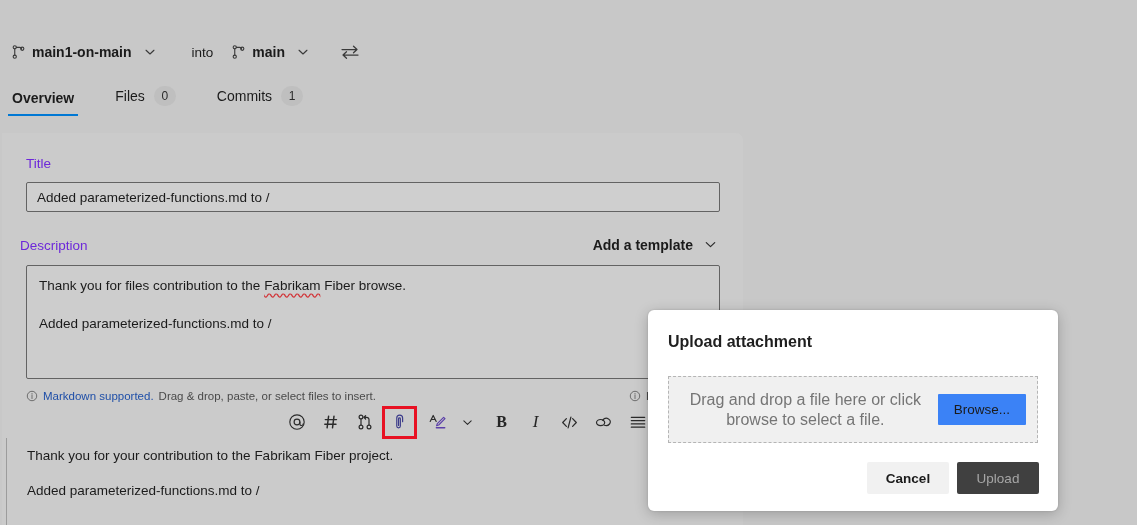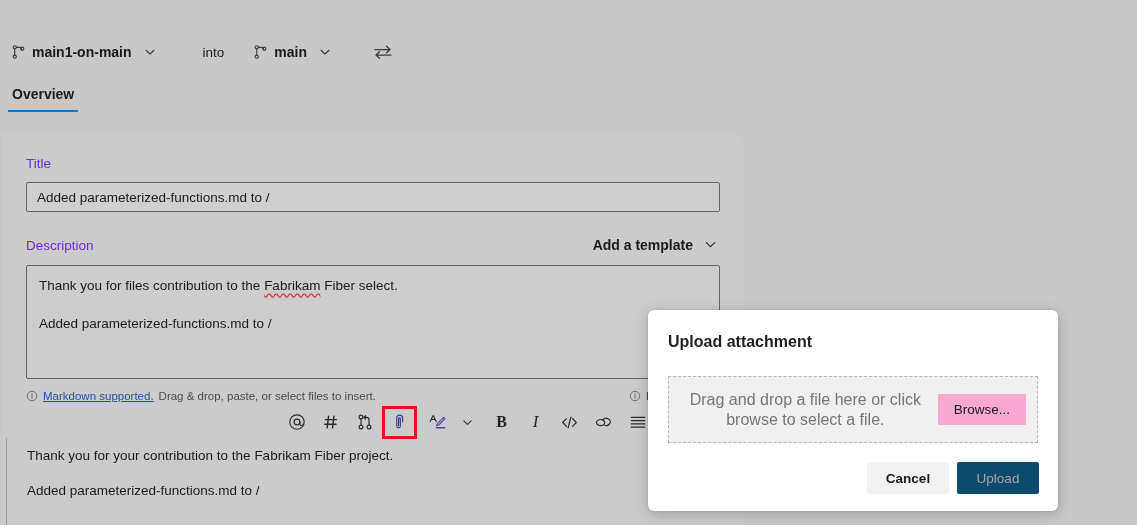--- a/index.html
+++ b/index.html
@@ -16,21 +16,21 @@
 
   
   .page-title {
     position: absolute; left: 8px; top: 2px;
     font-size: 22px; font-weight: 600; color: #1f1f1f;
     letter-spacing: .1px;
   }
 
   .branch-row {
     position: absolute; left: 7px; top: 42px;
-    display: flex; align-items: center; gap: 11px;
+    display: flex; align-items: center; gap: 0;
     font-size: 14px;
   }
   .branch-pill {
     display: flex; align-items: center; gap: 6px;
     padding: 2px 4px; cursor: pointer;
   }
   .branch-name { font-weight: 600; color: #1b1b1b; font-size: 14px; }
   .into-word { color: #1b1b1b; font-size: 13.5px; margin: 0 14px; padding-left: 17px; }
   .chev { display: inline-block; width: 14px; height: 14px; margin-left: 5px; }
   .swap-icon { margin-left: 26px; cursor: pointer; display:flex; align-items:center; }
@@ -65,21 +65,21 @@
   .form-card {
     position: absolute; left: 2px; top: 133px;
     width: 741px; height: 392px;
     background: #cbcbcb;
     border-top-right-radius: 7px;
   }
   .field-label {
     position: absolute; font-size: 13.5px; color: #6d28d9;
   }
   .label-title { left: 26px; top: 156px; }
-  .label-desc  { left: 26px; top: 238px; }
+  .label-desc  { left: 20px; top: 238px; }
 
   .title-input {
     position: absolute; left: 26px; top: 182px;
     width: 694px; height: 30px;
     background: #cfcfcf;
     border: 1px solid #636363;
     border-radius: 2px;
     font-family: "Liberation Sans", sans-serif;
     font-size: 13.5px; color: #1b1b1b;
     padding: 0 10px;
@@ -109,21 +109,21 @@
     text-decoration: underline wavy #d13438;
     text-underline-offset: 3px;
   }
 
   .hint-row {
     position: absolute; left: 26px; top: 390px;
     display: flex; align-items: center; gap: 5px;
     font-size: 11.5px; color: #4a4a4a;
   }
   .hint-link {
-    color: #1f4fa8; text-decoration: underline; cursor: pointer;
+    color: #1f4fa8; cursor: pointer;
   }
   .hint-right {
     position: absolute; left: 629px; top: 390px;
     display: flex; align-items: center; gap: 5px;
     font-size: 11.5px; color: #4a4a4a; white-space: nowrap;
   }
 
   
   .toolbar {
     position: absolute; left: 283px; top: 408px;
@@ -179,42 +179,42 @@
   }
   .dropzone-text {
     flex: 1;
     text-align: center;
     font-size: 16px; color: #757575;
     line-height: 20px;
     padding: 0 10px 0 14px;
   }
   .browse-btn {
     margin-right: 11px;
-    background: #f9a8d4;
+    background: #3b82f6;
     border: none;
     font-family: "Liberation Sans", sans-serif;
     font-size: 13.5px; color: #1b1b1b;
     padding: 8px 16px;
     cursor: pointer;
     border-radius: 1px;
   }
   .dialog-actions {
     position: absolute; right: 19px; bottom: 17px;
     display: flex; gap: 8px;
   }
   .dlg-btn {
     min-width: 82px; height: 32px;
     border: none; border-radius: 2px;
     font-family: "Liberation Sans", sans-serif;
     font-size: 13.5px; font-weight: 600;
     background: #f1f1f1; color: #1b1b1b;
     cursor: pointer;
   }
   .dlg-btn.disabled {
-    background: #0c4a6e; color: #a6a6a6; cursor: default; font-weight: 400;
+    background: #404040; color: #a6a6a6; cursor: default; font-weight: 400;
   }
   svg { display: block; }
 </style>
 </head>
 <body>
 
 <div id="root">
 
 
   <div class="branch-row">
@@ -260,40 +260,48 @@
         <path d="M2 5.5h15M13.5 2.2 17 5.5 13.5 8.8"></path>
         <path d="M18 11h-15M6.5 7.7 3 11l3.5 3.3"></path>
       </svg>
     </div>
   </div>
 
   <div class="tabs">
     <div class="tab active">
       <span>Overview</span>
     </div>
+    <div class="tab">
+      <span>Files</span>
+      <span class="count-badge">0</span>
+    </div>
+    <div class="tab">
+      <span>Commits</span>
+      <span class="count-badge">1</span>
+    </div>
   </div>
 
   <div class="form-card"></div>
 
   <div class="field-label label-title">Title</div>
   <input class="title-input" value="Added parameterized-functions.md to /" style="">
 
   <div class="field-label label-desc">Description</div>
 
   <div class="template-btn">
     <span>Add a template</span>
     <span>
       <svg width="15" height="15" viewBox="0 0 16 16" fill="none" stroke="#2b2b2b" stroke-width="1.3">
         <path d="M3.5 6 L8 10.3 L12.5 6" stroke-linecap="round" stroke-linejoin="round"></path>
       </svg>
     </span>
   </div>
 
   <div class="desc-box">
-    <p class="desc-line"><span>Thank you for files contribution to the </span><span class="spell">Fabrikam</span><span> Fiber select.</span></p>
+    <p class="desc-line"><span>Thank you for files contribution to the </span><span class="spell">Fabrikam</span><span> Fiber browse.</span></p>
     <p class="desc-line">Added parameterized-functions.md to /</p>
   </div>
 
   <div class="hint-row">
     <span>
       <svg width="12" height="12" viewBox="0 0 16 16" fill="none" stroke="#5a5a5a" stroke-width="1.1">
         <circle cx="8" cy="8" r="6.3"></circle>
           <path d="M8 7.2v4.2M8 4.7v.9" stroke-linecap="round"></path>
       </svg>
     </span>

